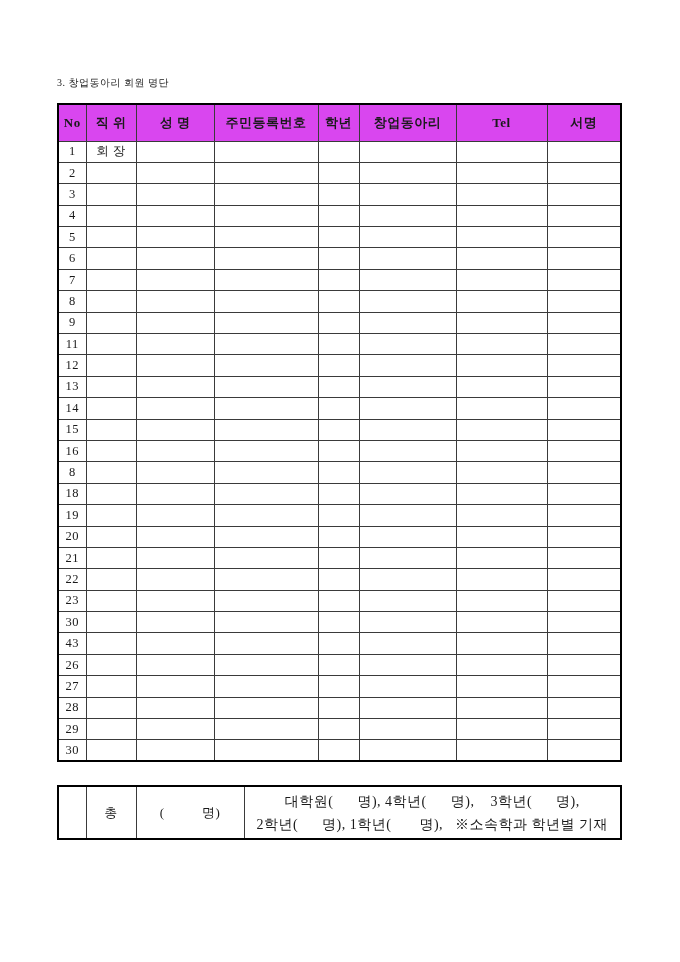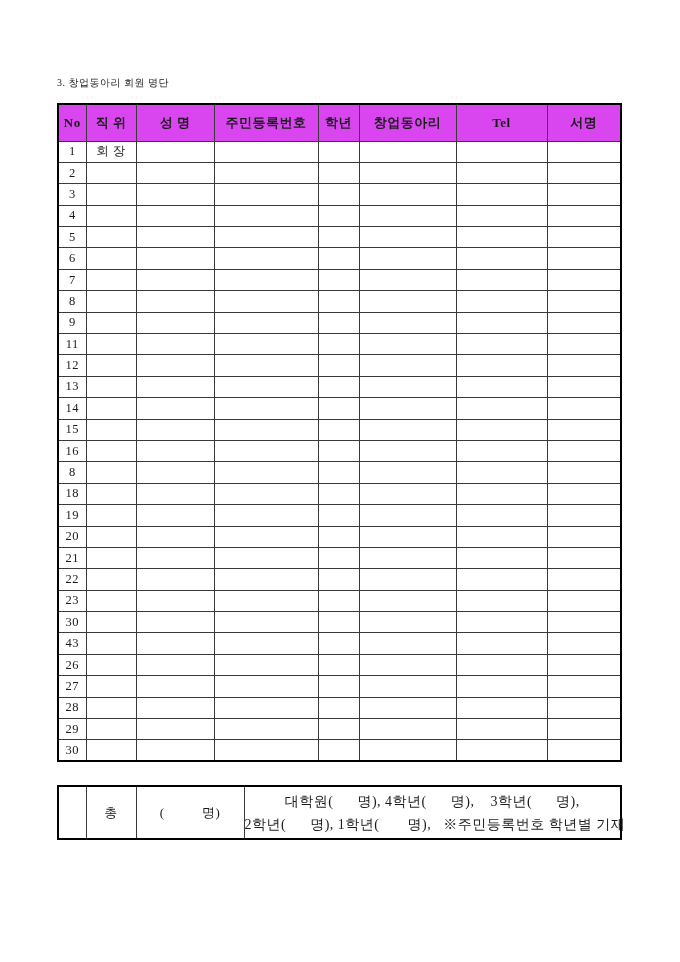--- a/index.html
+++ b/index.html
@@ -397,19 +397,19 @@
         <col style="width:108px">
         <col style="width:377px">
     </colgroup>
     <tbody>
       <tr>
         <td></td>
         <td>총</td>
         <td class="pre">(          명)</td>
         <td class="breakdown">
           <div class="pre">대학원(      명), 4학년(      명),    3학년(      명),</div>
-          <div class="pre">2학년(      명), 1학년(       명),   ※주민등록번호 학년별 기재</div>
+          <div class="pre">2학년(      명), 1학년(       명),   ※소속학과 학년별 기재</div>
         </td>
       </tr>
     </tbody>
   </table>
 
 </div>
 
 </body></html>

